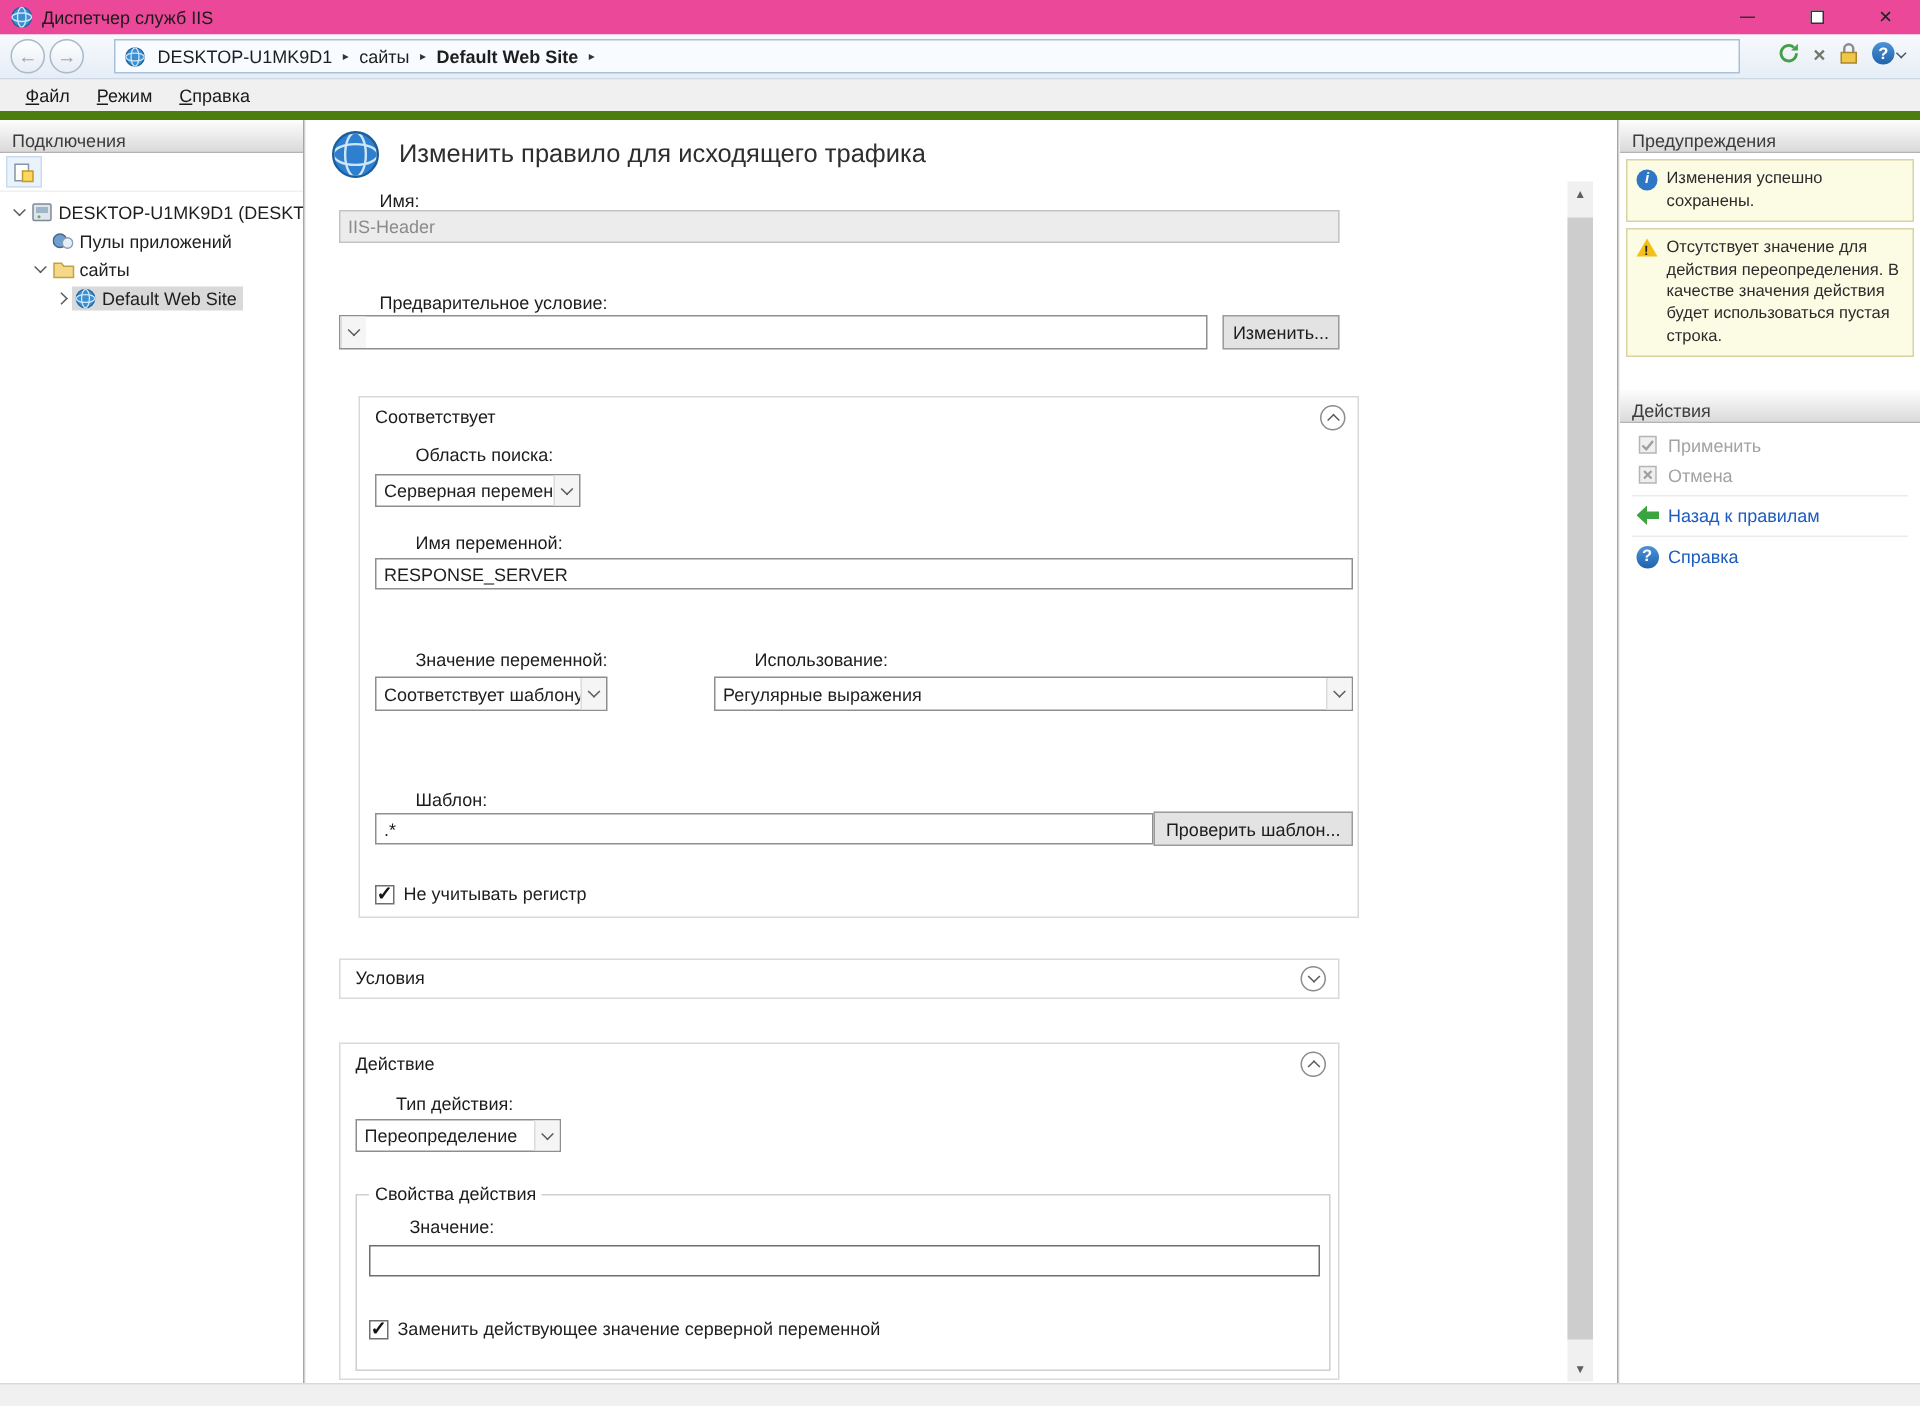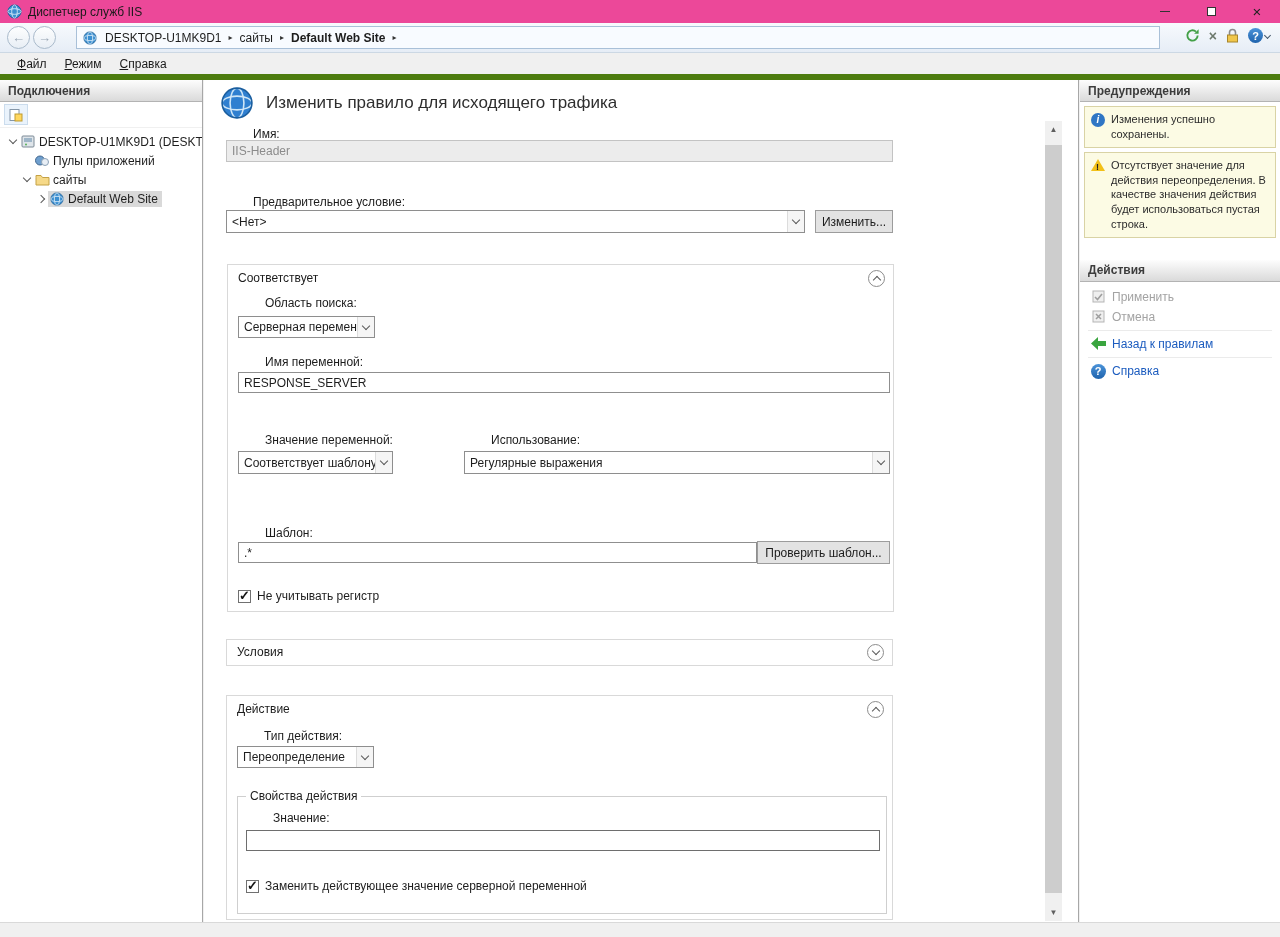--- a/index.html
+++ b/index.html
@@ -37,21 +37,21 @@
   
   .menubar { position:absolute; left:0; top:53px; right:0; height:27px; background:#f0f0f0; display:flex; align-items:center; padding-left:8px; border-bottom:6px solid #4d7c0f; }
   .menu-item { display:block; padding:4px 9px; color:#1a1a1a; }
   .menu-item::first-letter { text-decoration: underline; }
 
   
   .panel { position:absolute; top:80px; bottom:15px; background:#fff; }
   .left-panel  { left:0; width:203px; border-right:1px solid #a7a7a7; overflow:hidden; }
   .center-panel{ left:204px; width:875px; border-right:1px solid #a7a7a7; }
   .right-panel { left:1080px; right:0; overflow:hidden; }
-  .panel-header { height:22px; background:linear-gradient(#fdfdfd,#dadada); border-bottom:1px solid #b3b3b3; font-weight:bold; color:#3c3c3c; display:flex; align-items:center; padding-left:8px; }
+  .panel-header { height:22px; background:linear-gradient(#fdfdfd,#dadada); border-bottom:1px solid #b3b3b3; font-weight:normal; color:#3c3c3c; display:flex; align-items:flex-end; padding-left:8px; }
   .statusbar { position:absolute; left:0; right:0; bottom:0; height:15px; background:#f0f0f0; border-top:1px solid #d9d9d9; }
 
   
   .conn-toolbar { height:26px; display:flex; align-items:center; padding-left:4px; border-bottom:1px solid #f0f0f0; }
   .tool-btn { width:24px; height:21px; border:1px solid #cbdced; background:#eaf3fc; display:flex; align-items:center; justify-content:center; }
   .tree { padding-top:4px; }
   .tree-row { height:19px; display:flex; align-items:center; white-space:nowrap; }
   .tree-chev { width:14px; display:inline-flex; justify-content:center; align-items:center; flex:0 0 auto; }
   .chev { width:6px; height:6px; border-right:1.4px solid #5a5a5a; border-bottom:1.4px solid #5a5a5a; display:inline-block; }
   .chev.down  { transform:rotate(45deg); margin-top:-3px; }
@@ -238,28 +238,27 @@
       <ellipse cx="16" cy="16" rx="14" ry="6.5" fill="none" stroke="#cfe6f7" stroke-width="1.5"></ellipse>
       <circle cx="16" cy="16" r="14" fill="none" stroke="#1b5e9e" stroke-width="1.5"></circle>
     </svg>
     <div class="page-title">Изменить правило для исходящего трафика</div>
 
     <div class="field-label" style="left:22px;top:47px">Имя:</div>
     <div class="textbox disabled" style="left:22px;top:60px;width:667px;height:22px">IIS-Header</div>
 
     <div class="field-label" style="left:22px;top:115px">Предварительное условие:</div>
     <div class="combo" style="left:22px;top:130px;width:579px;height:23px">
-      <span class="combo-text">&lt;Нет&gt;</span>
       <span class="combo-btn">
           <span class="chev down"></span>
         </span>
     </div>
     <div class="btn" style="left:611px;top:130px;width:78px;height:23px">Изменить...</div>
 
-    <div class="section" style="left:23px;top:184px;width:667px;height:348px">
+    <div class="section" style="left:35px;top:184px;width:667px;height:348px">
       <div class="section-title">Соответствует</div>
       <div class="collapse-btn">
           <span class="chev up"></span>
         </div>
 
       <div class="field-label" style="left:10px;top:31px">Область поиска:</div>
       <div class="combo" style="left:10px;top:51px;width:137px;height:22px">
         <span class="combo-text">Серверная переменн</span>
         <span class="combo-btn">
             <span class="chev down"></span>

